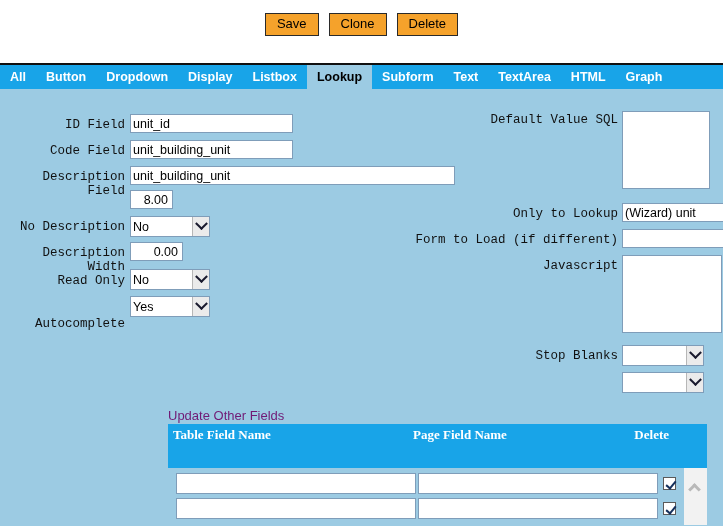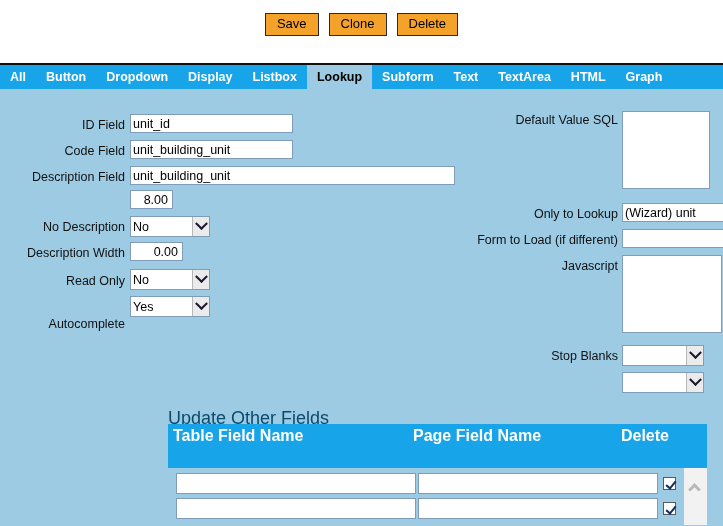--- a/index.html
+++ b/index.html
@@ -70,20 +70,21 @@
     width: 723px; height: 437px;
     background: #9ccbe3;
   }
 
   .lbl {
     position: absolute;
     text-align: right;
     color: #111111;
     font-size: 12.5px;
     line-height: 14px;
+    font-family: Liberation Mono, monospace;
   }
   .fld {
     position: absolute;
     background: #ffffff;
     border: 1px solid #7f9db9;
     font-family: "Liberation Sans", sans-serif;
     font-size: 12.5px;
     color: #000000;
     padding: 8px 2px;
     outline: none;
@@ -117,37 +118,38 @@
   .chev {
     width: 9px; height: 9px;
     border-right: 2px solid #1a1a2e;
     border-bottom: 2px solid #1a1a2e;
     transform: rotate(45deg) translate(-2px, -2px);
   }
 
   
   .grid-title {
     position: absolute; left: 168px; top: 408px;
-    font-size: 18px; color: #0c4a6e;
+    font-size: 13px; color: #701a75;
   }
   .grid {
     position: absolute; left: 168px; top: 424px;
     width: 539px;
   }
   .grid-head {
     position: relative;
     height: 44px;
     background: #18a4e8;
   }
   .grid-head span {
     position: absolute;
     top: 3px;
     color: #ffffff;
-    font-size: 16px;
+    font-size: 13px;
     font-weight: bold;
+    font-family: Liberation Serif, serif;
   }
   .gh-table { left: 5px; }
   .gh-page  { left: 245px; }
   .gh-del   { right: 38px; }
 
   .grid-body {
     position: relative;
     background: #9ccbe3;
     padding-top: 3px;
   }

